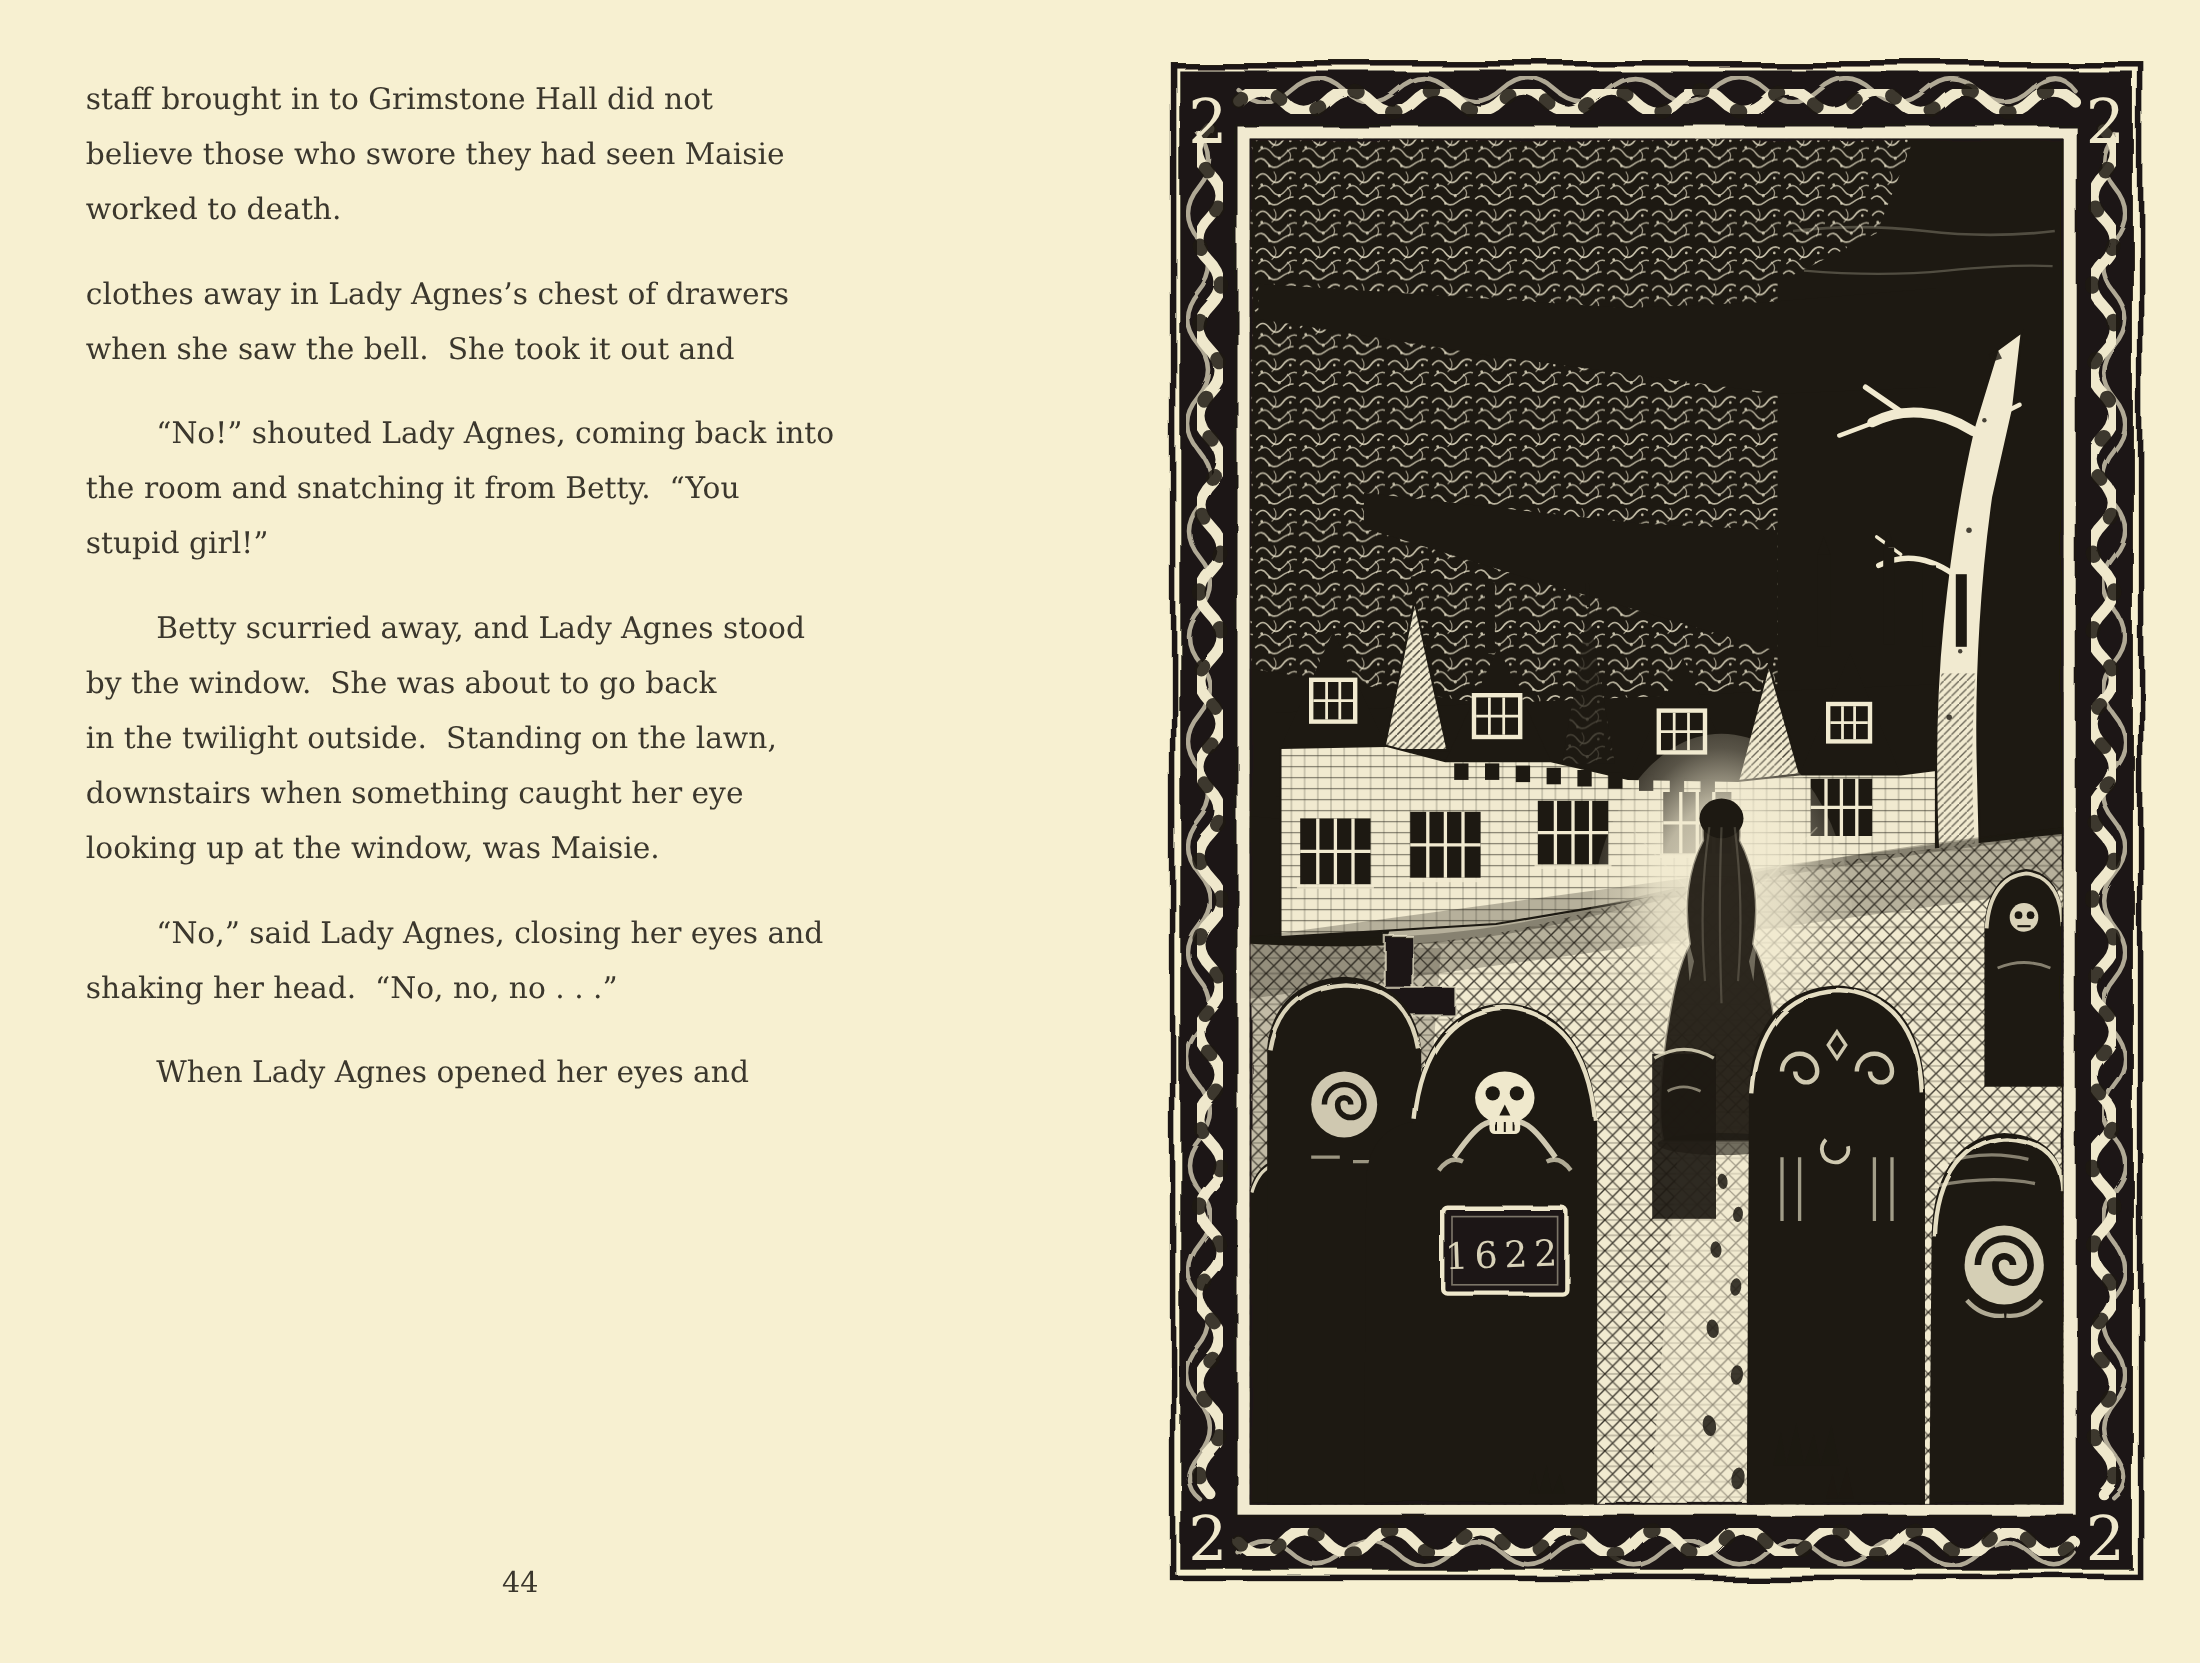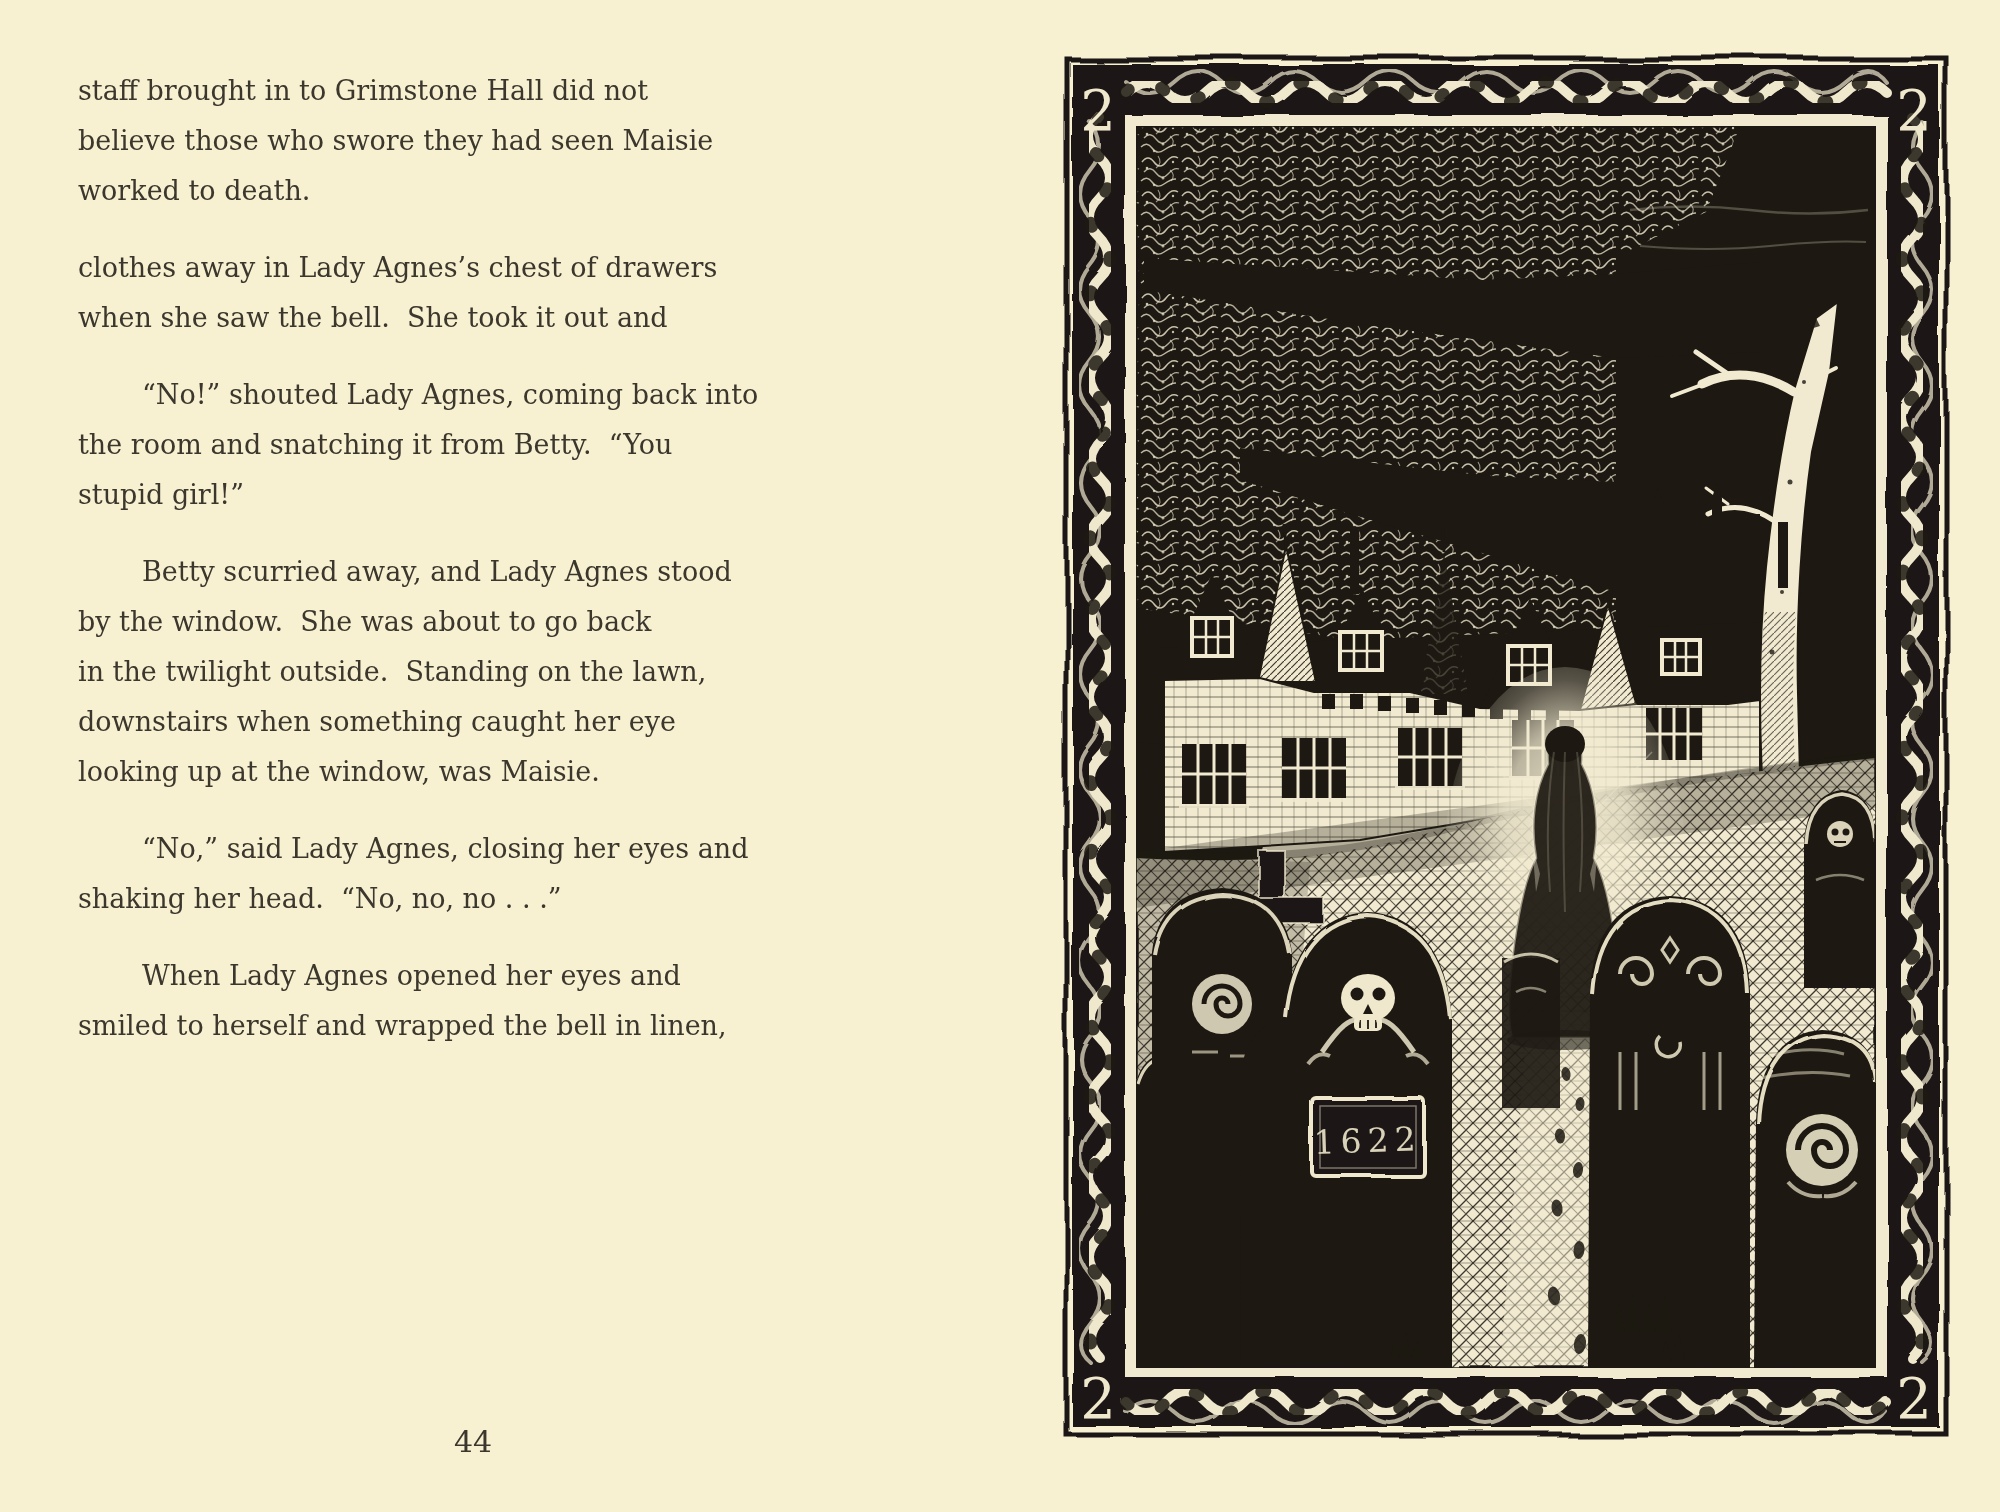--- a/index.html
+++ b/index.html
@@ -9,21 +9,21 @@
     font-family:"DejaVu Serif",serif;
   }
   .text-col{
     position:absolute;left:78px;top:66px;color:#3b372d;font-size:27px;
   }
   .para{margin:0;padding:0;}
   .line{height:50px;line-height:50px;white-space:pre;}
   .indent{padding-left:64px;}
   .page-number{
     position:absolute;left:78px;top:1424px;width:790px;text-align:center;
-    font-size:30px;color:#3b372d;
+    font-size:26px;color:#3b372d;
   }
   .illustration{position:absolute;left:1060px;top:52px;width:892px;height:1388px;}
   svg .corner{font-family:"DejaVu Serif",serif;font-size:56px;fill:#efe8cc;}
   svg .inscription{font-family:"DejaVu Serif",serif;font-size:33px;fill:#e9e2c6;letter-spacing:6px;}
 </style>
 </head>
 <body>
 
 <div class="text-col">
   <p class="para">
@@ -52,21 +52,20 @@
     <div class="line">looking up at the window, was Maisie.</div>
   <p></p>
   <p class="para">
     </p>
     <div class="line indent">“No,” said Lady Agnes, closing her eyes and</div>
     <div class="line">shaking her head.  “No, no, no . . .”</div>
   <p></p>
   <p class="para">
     </p>
     <div class="line indent">When Lady Agnes opened her eyes and</div>
-    <div class="line">smiled to herself and wrapped the bell in linen,</div>
   <p></p>
 </div>
 
 <div class="page-number">44</div>
 
 <div class="illustration">
 <svg viewBox="0 0 892 1388" width="892" height="1388">
   <defs>
     <filter id="wob1" x="-5%" y="-5%" width="110%" height="110%">
       <feTurbulence type="fractalNoise" baseFrequency="0.015" numOctaves="2" seed="3" result="n"></feTurbulence>

